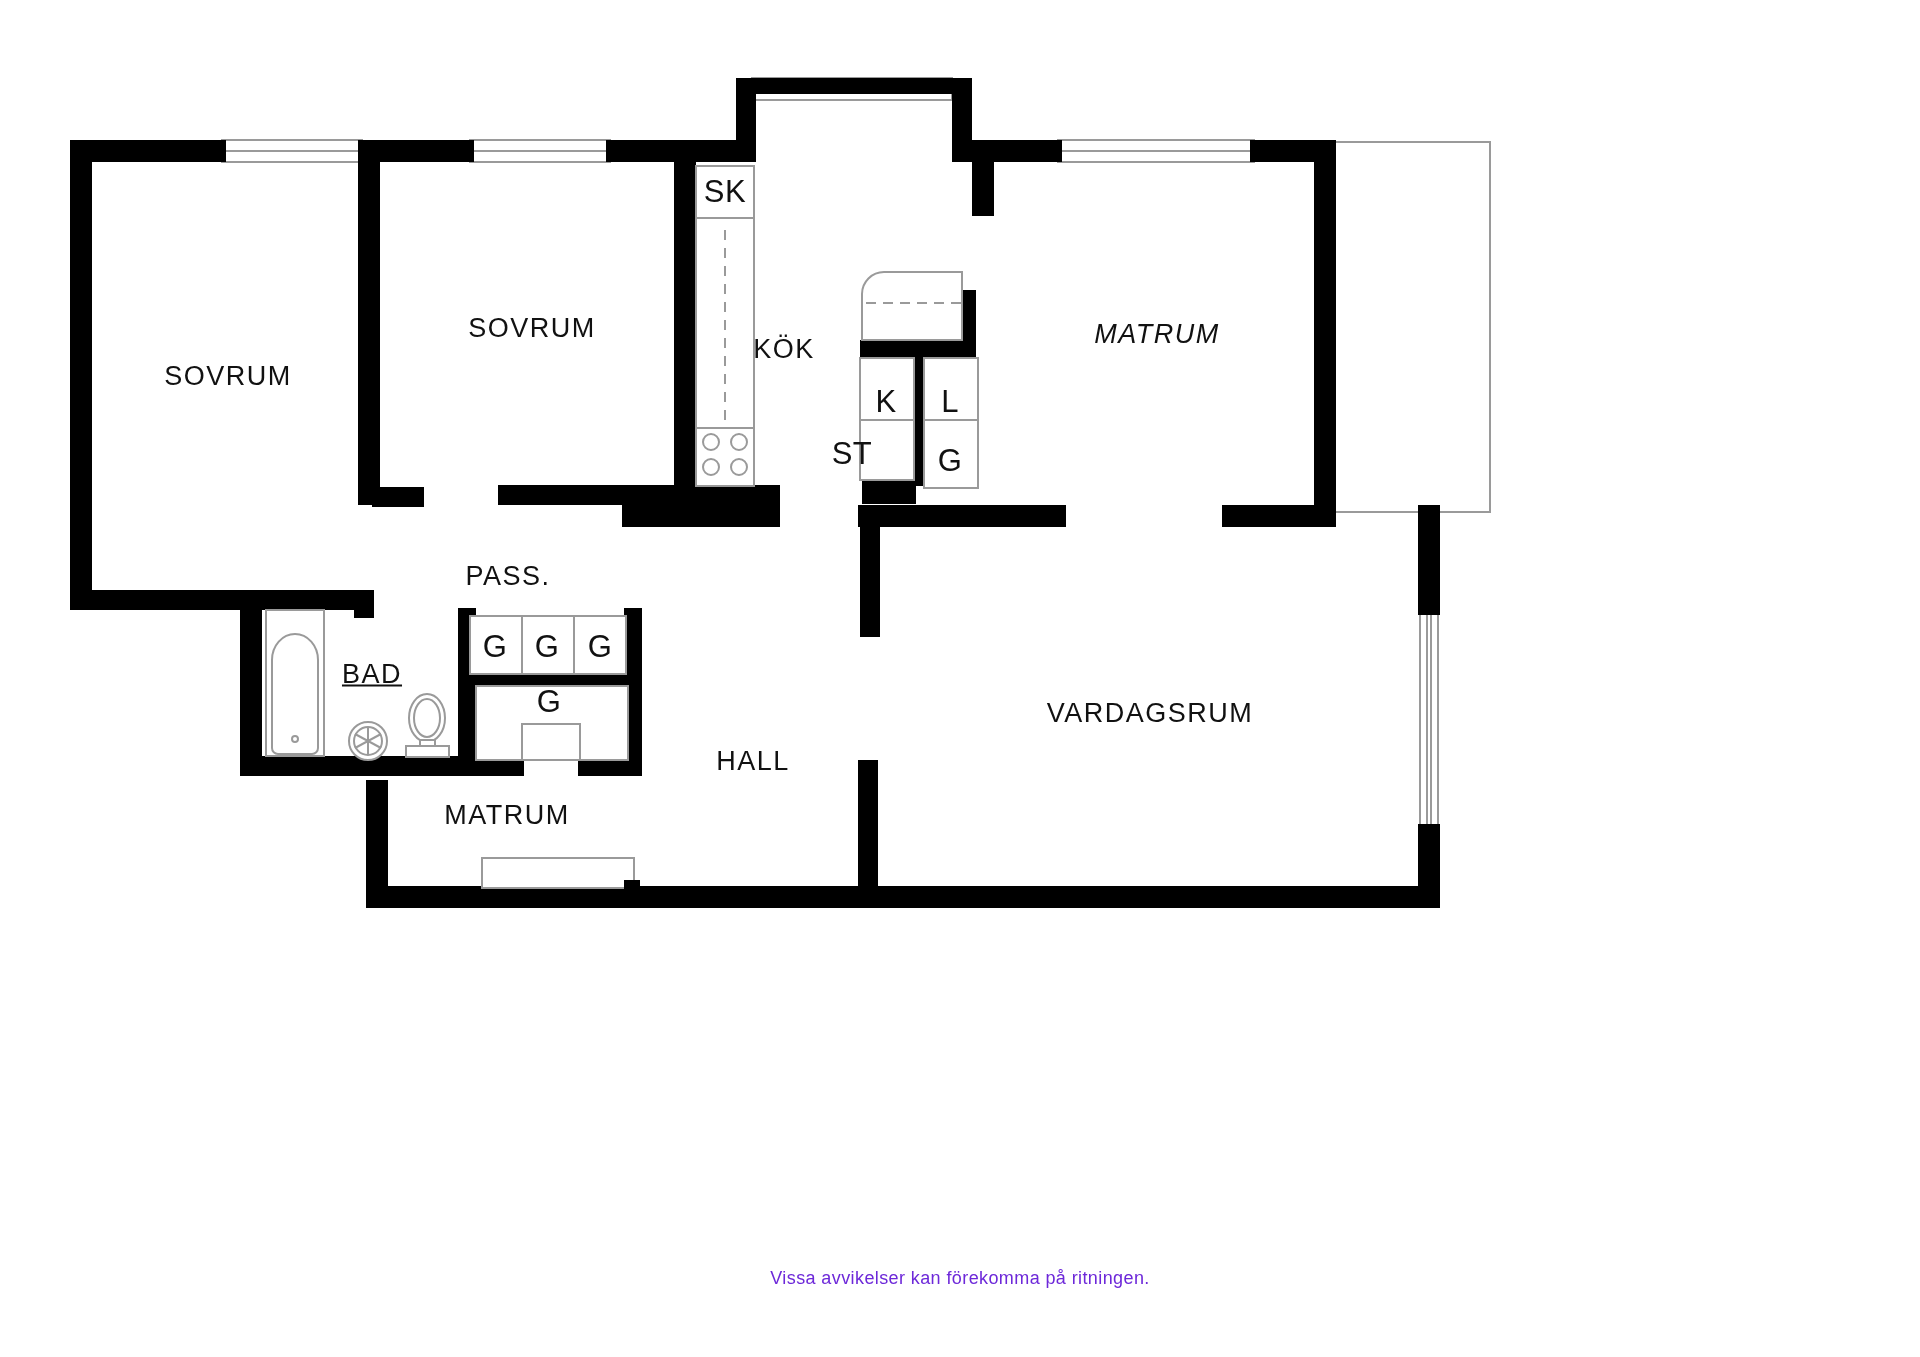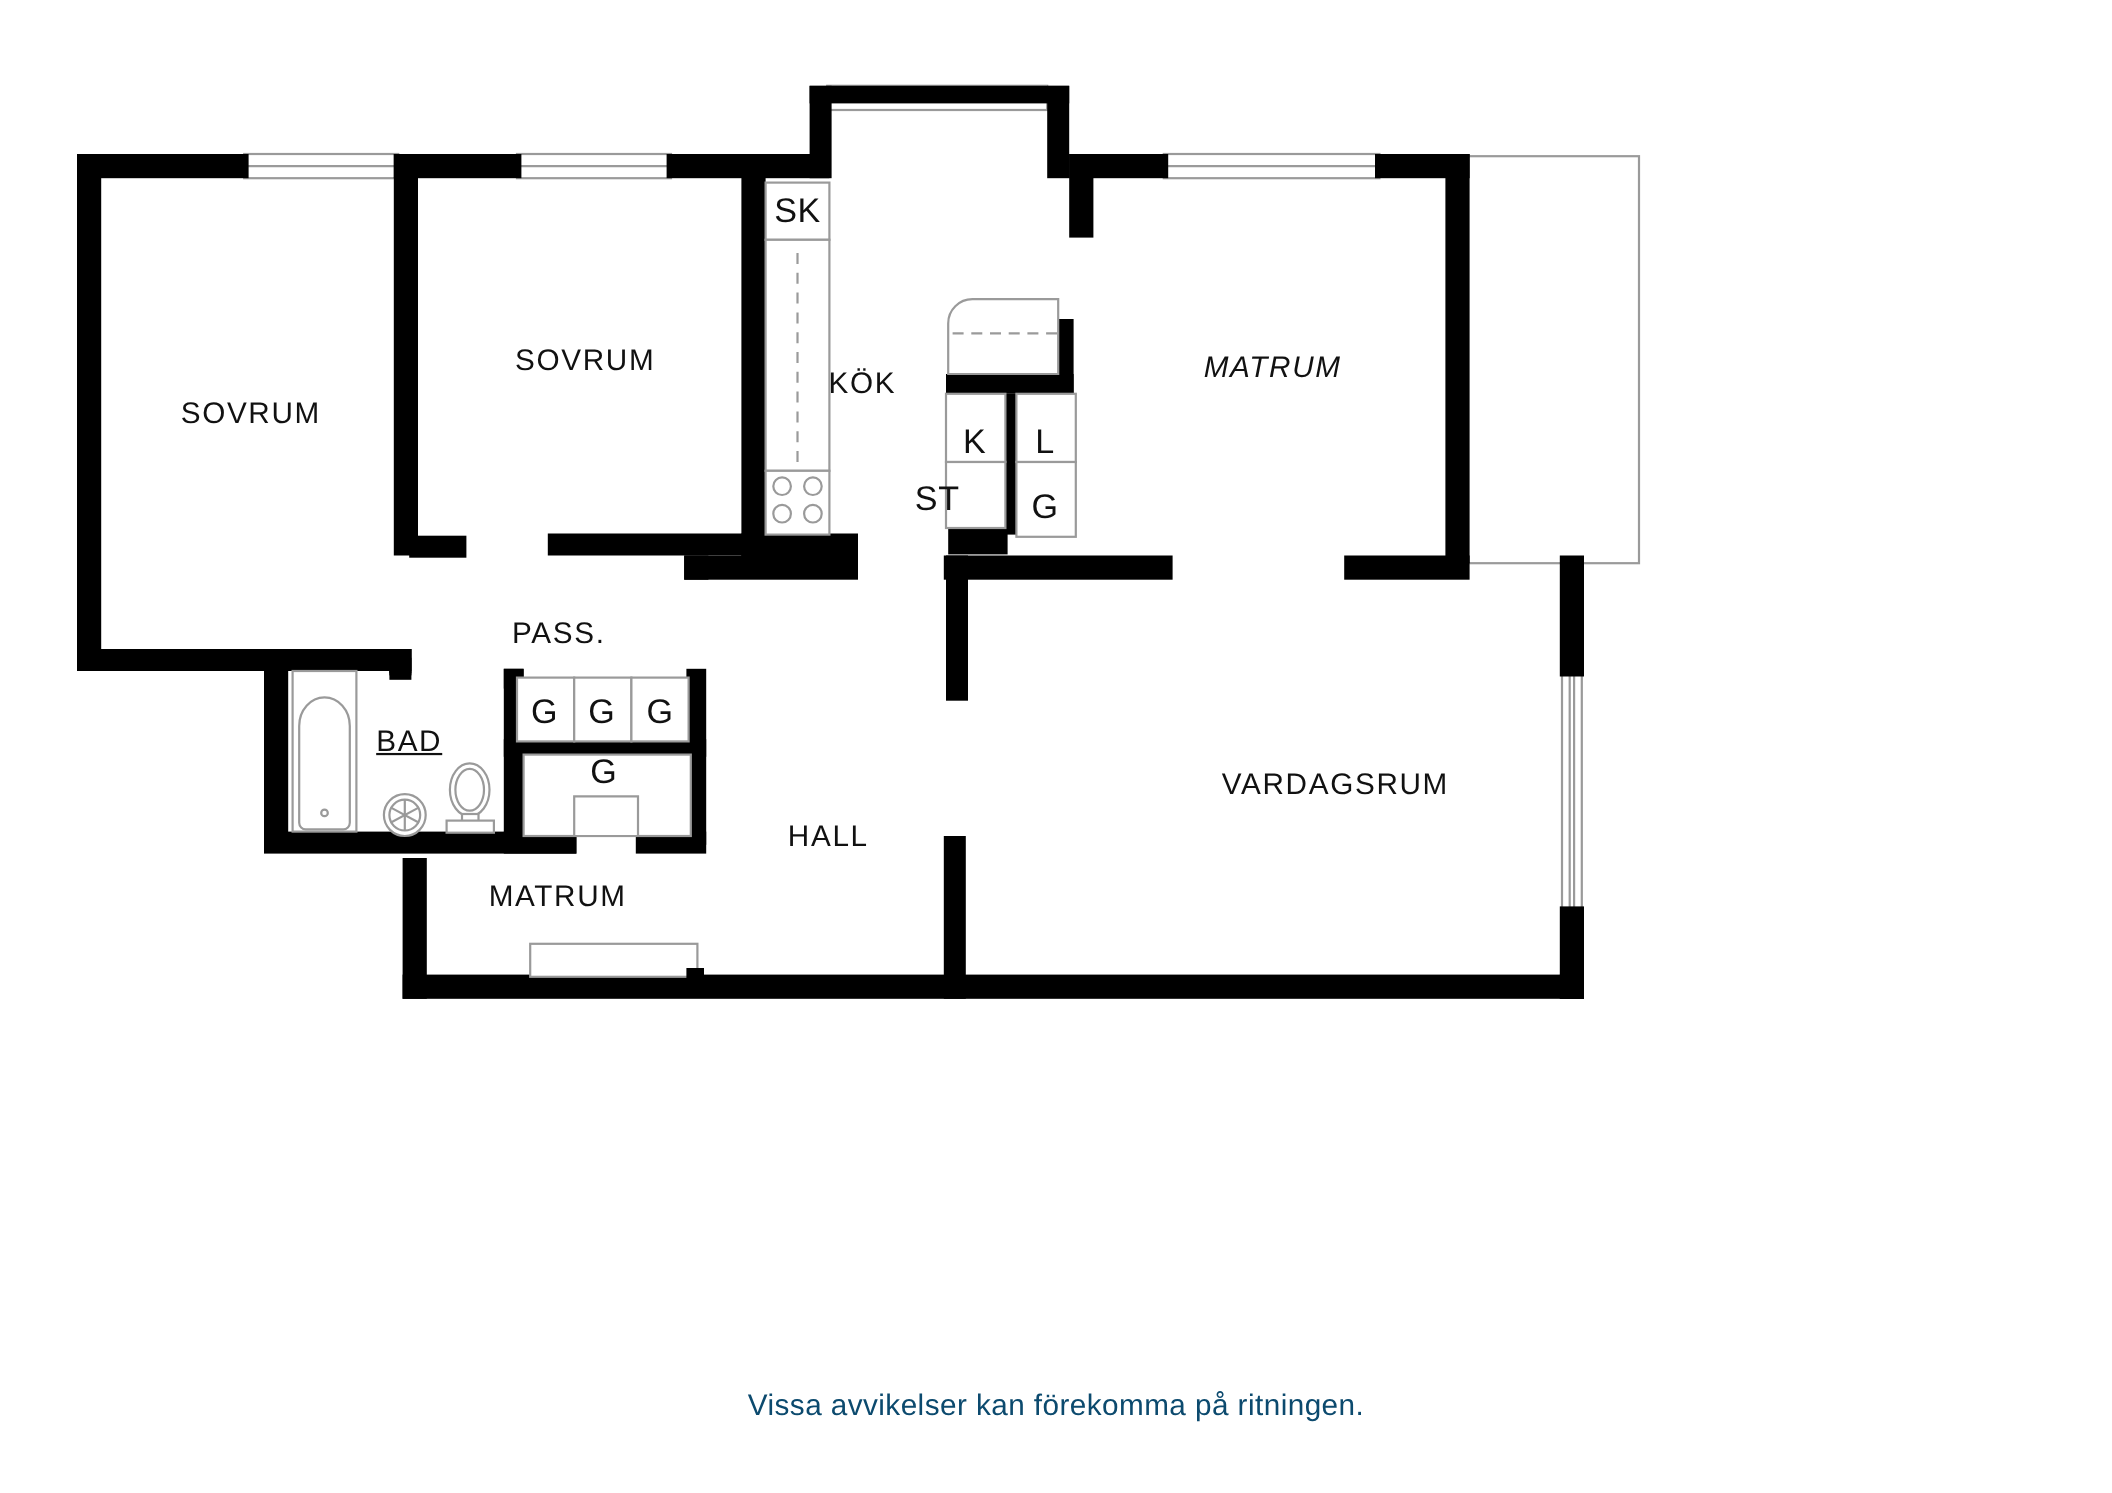--- a/index.html
+++ b/index.html
@@ -41,22 +41,22 @@
     letter-spacing: 0.5px;
     white-space: nowrap;
     transform: translate(-50%, -50%);
   }
   .caption {
     position: absolute;
     left: 960px;
     top: 1278px;
     transform: translate(-50%, -50%);
     font-family: "Liberation Sans", sans-serif;
-    font-size: 27px;
-    color: #0c4a6e;
+    font-size: 18px;
+    color: #6d28d9;
     letter-spacing: 0.4px;
     white-space: nowrap;
   }
 </style>
 </head>
 <body>
 
 <div id="plan">
 <svg width="1920" height="1357" viewBox="0 0 1920 1357" xmlns="http://www.w3.org/2000/svg">
 
@@ -259,21 +259,21 @@
 </div>
 
 <div class="room-label big" style="left:228px; top:376px;">SOVRUM</div>
 <div class="room-label big" style="left:532px; top:328px;">SOVRUM</div>
 <div class="room-label big" style="left:784px; top:349px;">KÖK</div>
 <div class="room-label big" style="left:1157px; top:334px;font-style:italic;">MATRUM</div>
 <div class="room-label big" style="left:508px; top:576px;">PASS.</div>
 <div class="room-label big" style="left:372px; top:674px;text-decoration:underline;">BAD</div>
 <div class="room-label big" style="left:753px; top:761px;">HALL</div>
 <div class="room-label big" style="left:507px; top:815px;">MATRUM</div>
-<div class="room-label big" style="left:1214px; top:713px;text-align:center;">VARDAGSRUM</div>
+<div class="room-label big" style="left:1150px; top:713px;text-align:center;">VARDAGSRUM</div>
 
 <div class="unit-label" style="left:725px; top:192px;">SK</div>
 <div class="unit-label" style="left:886px; top:402px;">K</div>
 <div class="unit-label" style="left:950px; top:402px;">L</div>
 <div class="unit-label" style="left:852px; top:454px;">ST</div>
 <div class="unit-label" style="left:950px; top:461px;">G</div>
 <div class="unit-label" style="left:495px; top:647px;">G</div>
 <div class="unit-label" style="left:547px; top:647px;">G</div>
 <div class="unit-label" style="left:600px; top:647px;">G</div>
 <div class="unit-label" style="left:549px; top:702px;">G</div>

